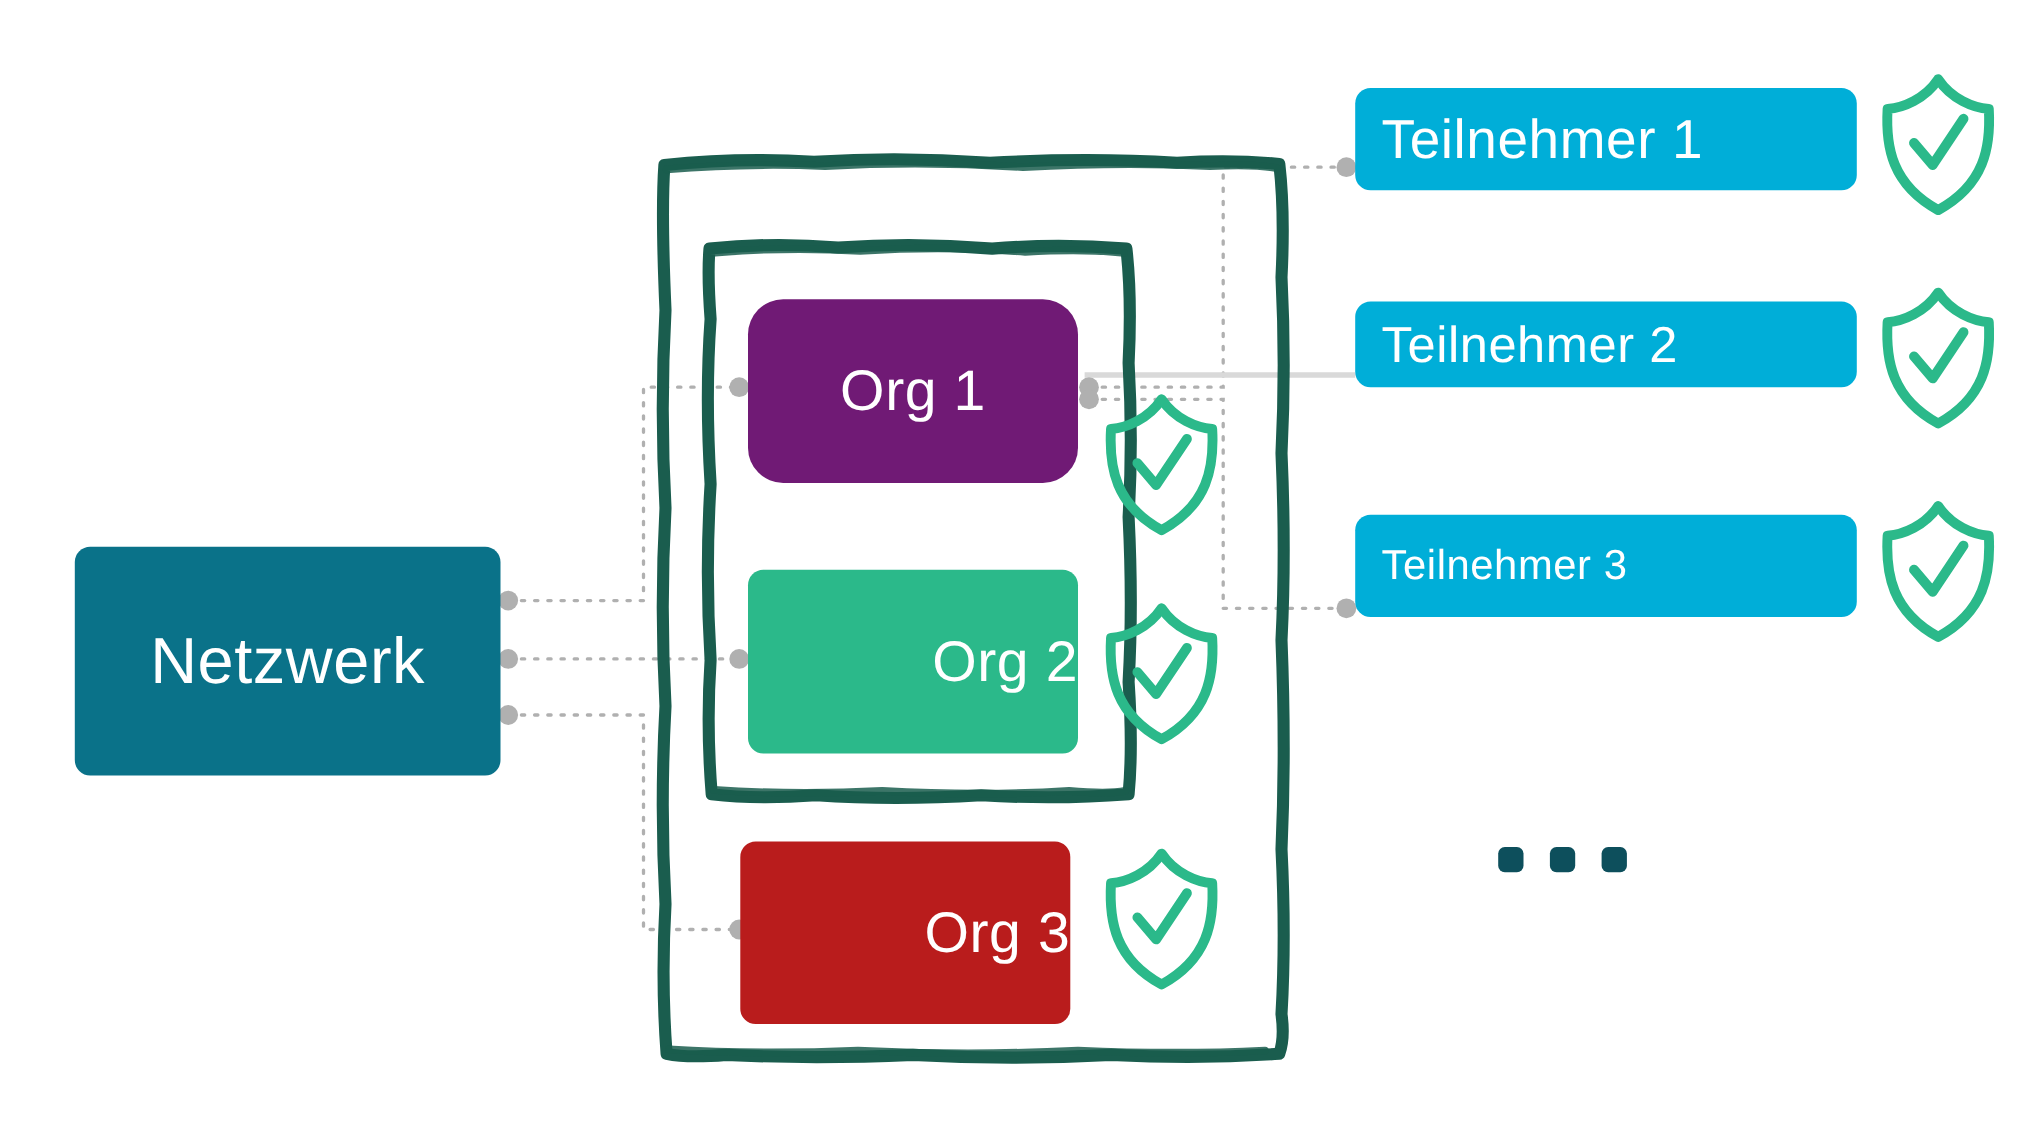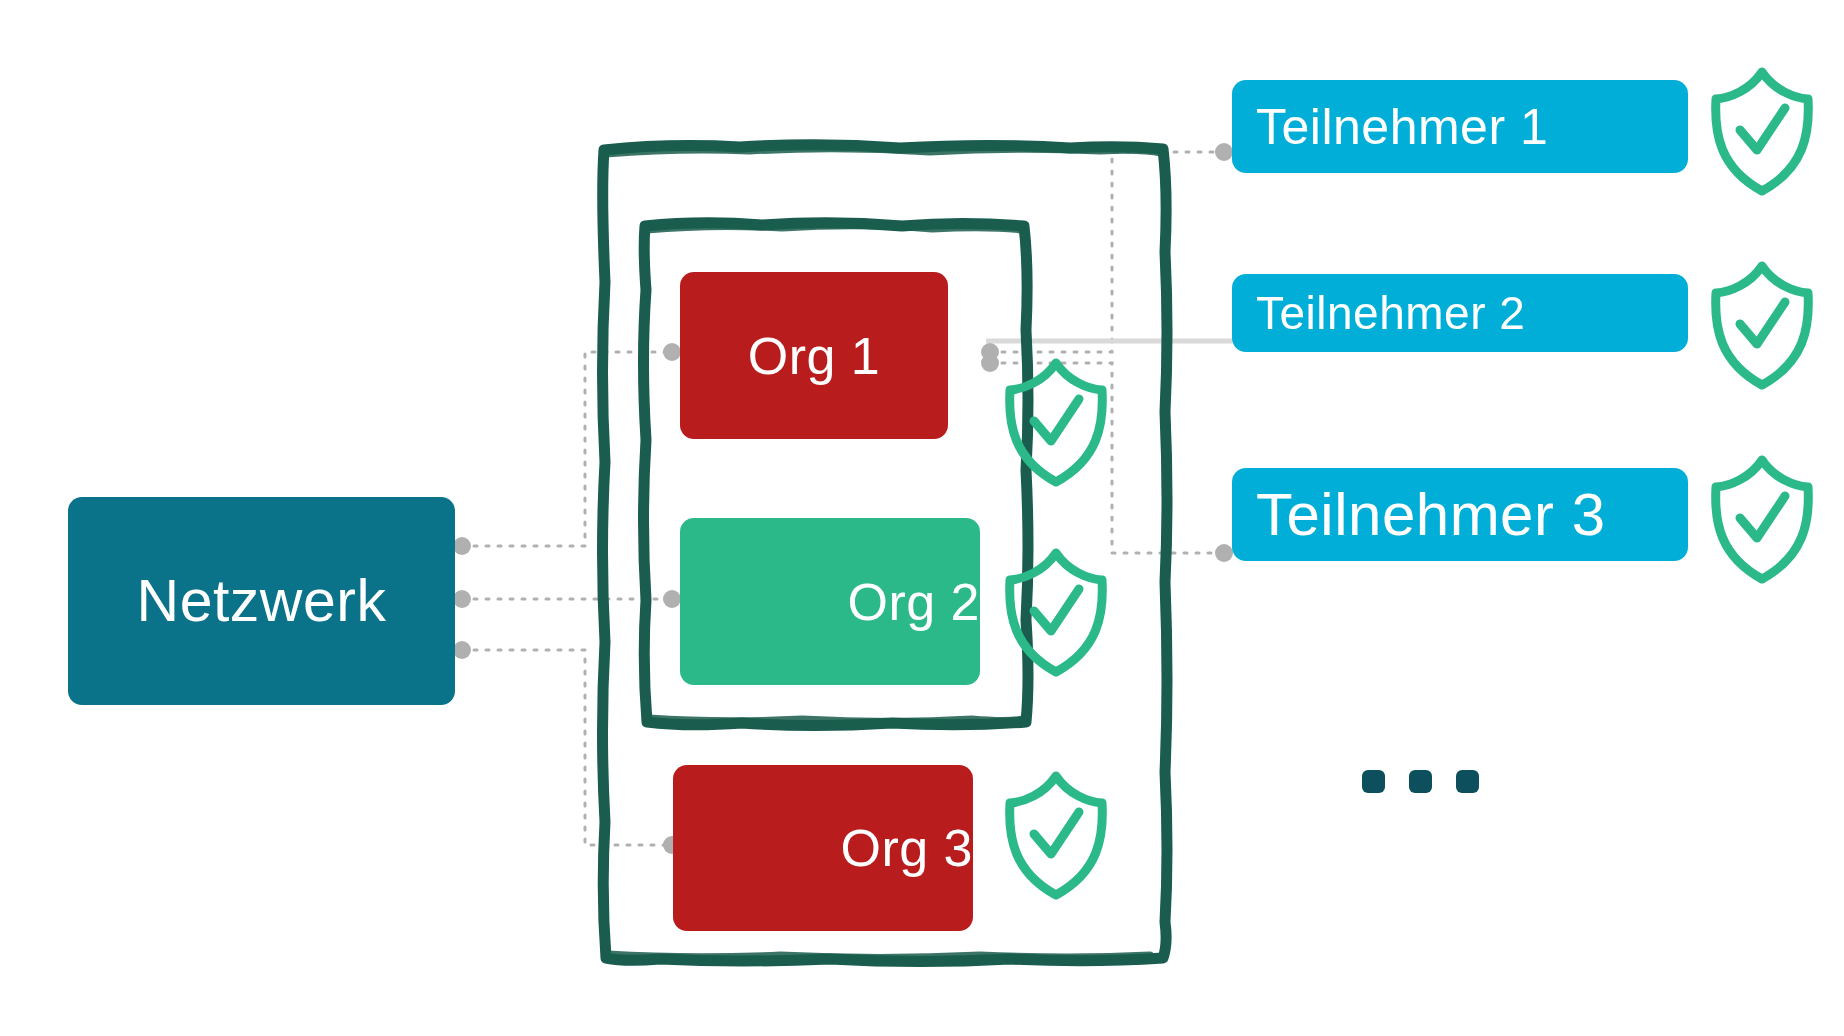--- a/index.html
+++ b/index.html
@@ -23,33 +23,33 @@
     letter-spacing:0.5px;
     box-sizing:border-box;
     -webkit-font-smoothing:antialiased;
   }
   .node.pad{padding-left:24px;}
 
   .node-netzwerk{
     left:68px;  top:497px;  width:387px; height:208px;
     background:#0a7289; font-size:59px; justify-content:center;
   }
-  .node-org1{ left:680px; top:272px; width:268px; height:167px;
-    background:#b91c1c; font-size:52px; justify-content:center;}
+  .node-org1{ left:680px; top:272px; width:300px; height:167px;
+    background:#701a75; font-size:52px; justify-content:center;border-radius:32px;}
   .node-org2{ left:680px; top:518px; width:300px; height:167px;
     background:#2bb98a; font-size:52px; justify-content:flex-end;}
   .node-org3{ left:673px; top:765px; width:300px; height:166px;
     background:#b91c1c; font-size:52px; justify-content:flex-end;}
 
   .node-t1{ left:1232px; top:80px;  width:456px; height:93px;
     background:#00aed8; font-size:50px;}
   .node-t2{ left:1232px; top:274px; width:456px; height:78px;
     background:#00aed8; font-size:46px;}
   .node-t3{ left:1232px; top:468px; width:456px; height:93px;
-    background:#00aed8; font-size:60px;}
+    background:#00aed8; font-size:38px;}
 
   
   .sketch{position:absolute;pointer-events:none;}
   .sketch svg{display:block;overflow:visible;}
 
   
   .shield{position:absolute;}
   .shield svg{display:block;}
 
   

